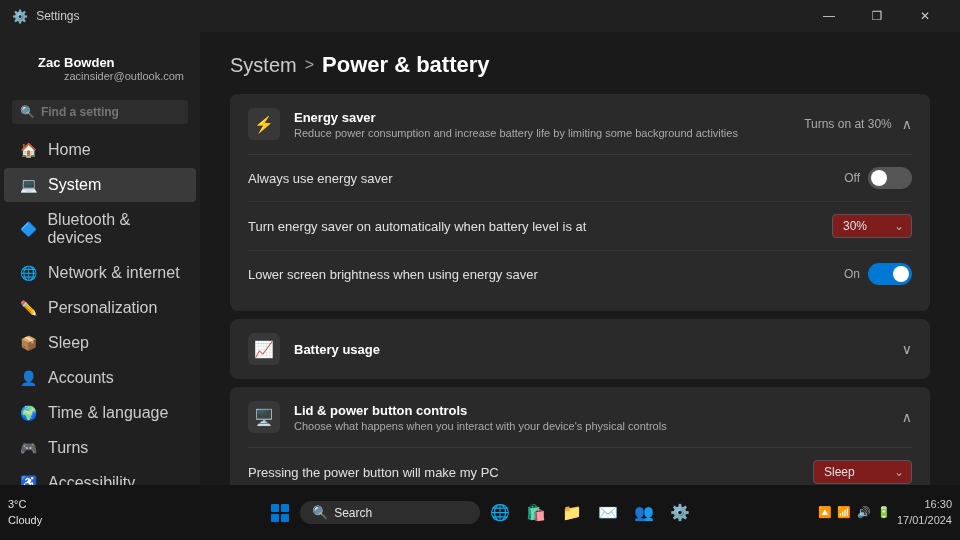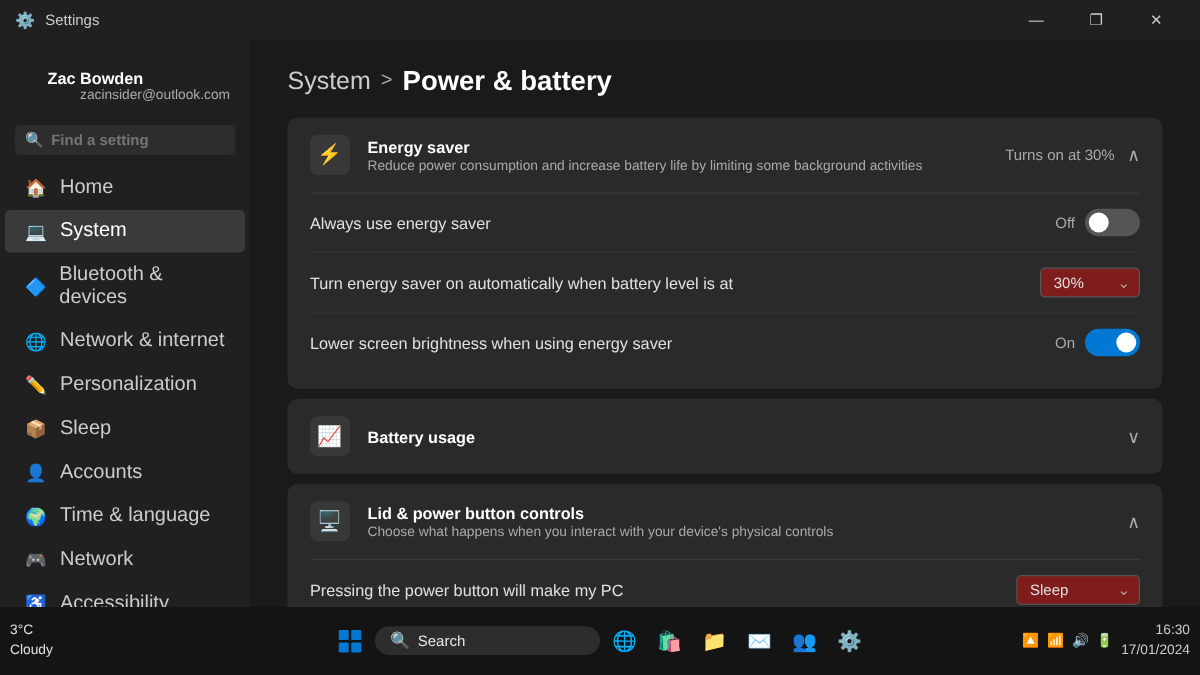--- a/index.html
+++ b/index.html
@@ -393,21 +393,21 @@
         <div class="nav-item">
       <span class="nav-icon">👤</span>
       <span class="nav-label">Accounts</span>
     </div>
         <div class="nav-item">
       <span class="nav-icon">🌍</span>
       <span class="nav-label">Time &amp; language</span>
     </div>
         <div class="nav-item">
       <span class="nav-icon">🎮</span>
-      <span class="nav-label">Network</span>
+      <span class="nav-label">Turns</span>
     </div>
         <div class="nav-item">
       <span class="nav-icon">♿</span>
       <span class="nav-label">Accessibility</span>
     </div>
         <div class="nav-item">
       <span class="nav-icon">🔒</span>
       <span class="nav-label">Privacy &amp; security</span>
     </div>
       </div>

